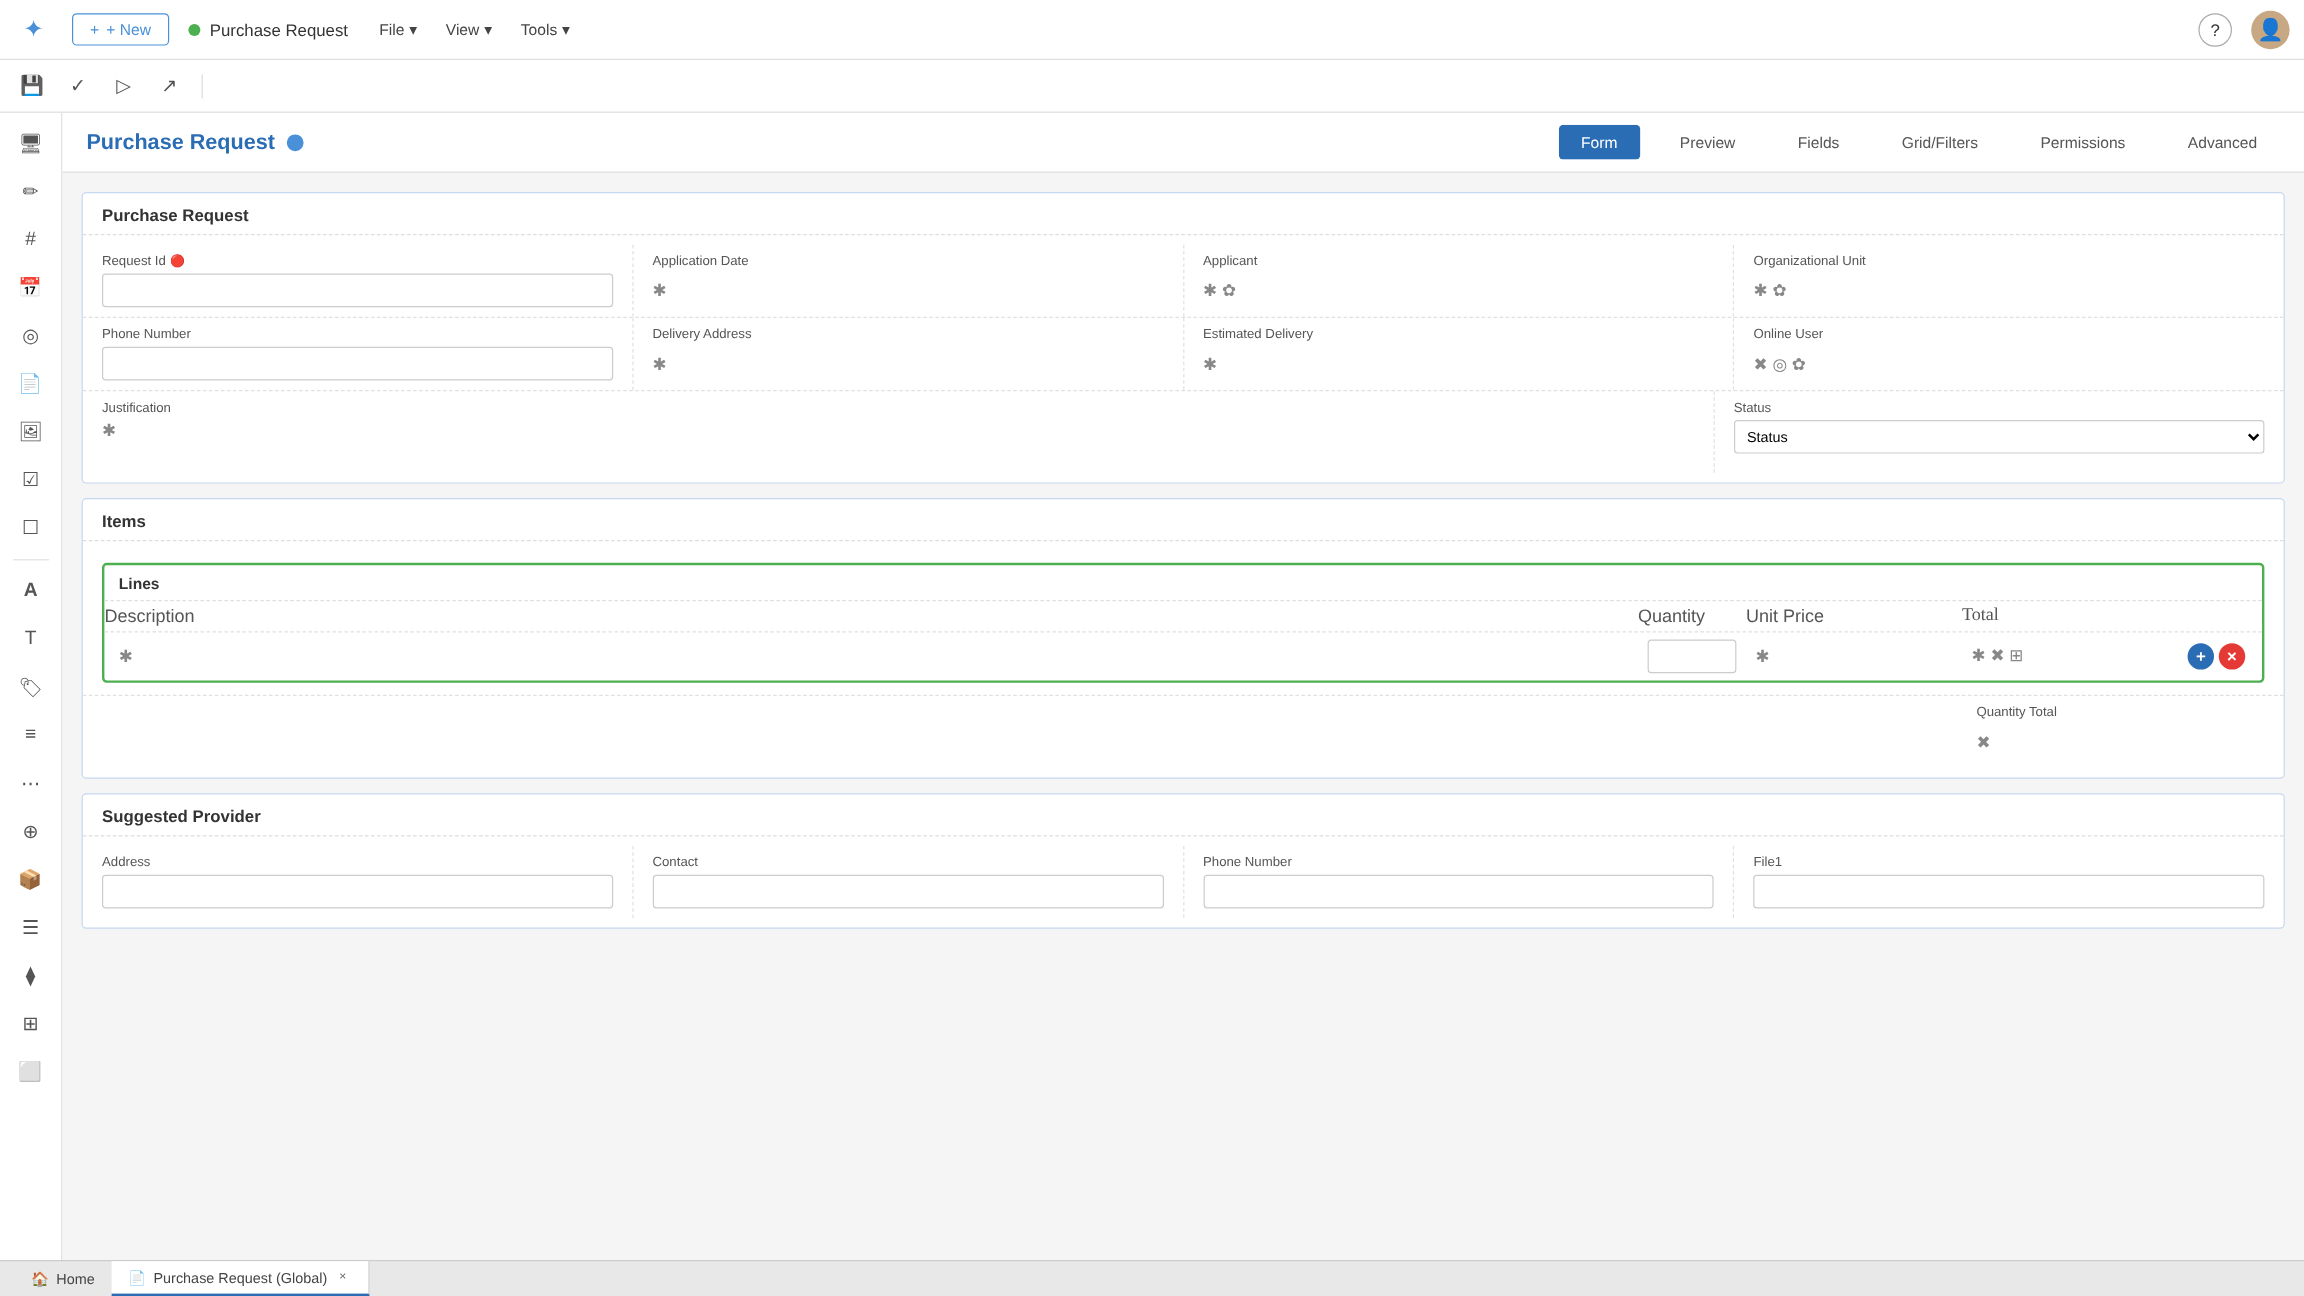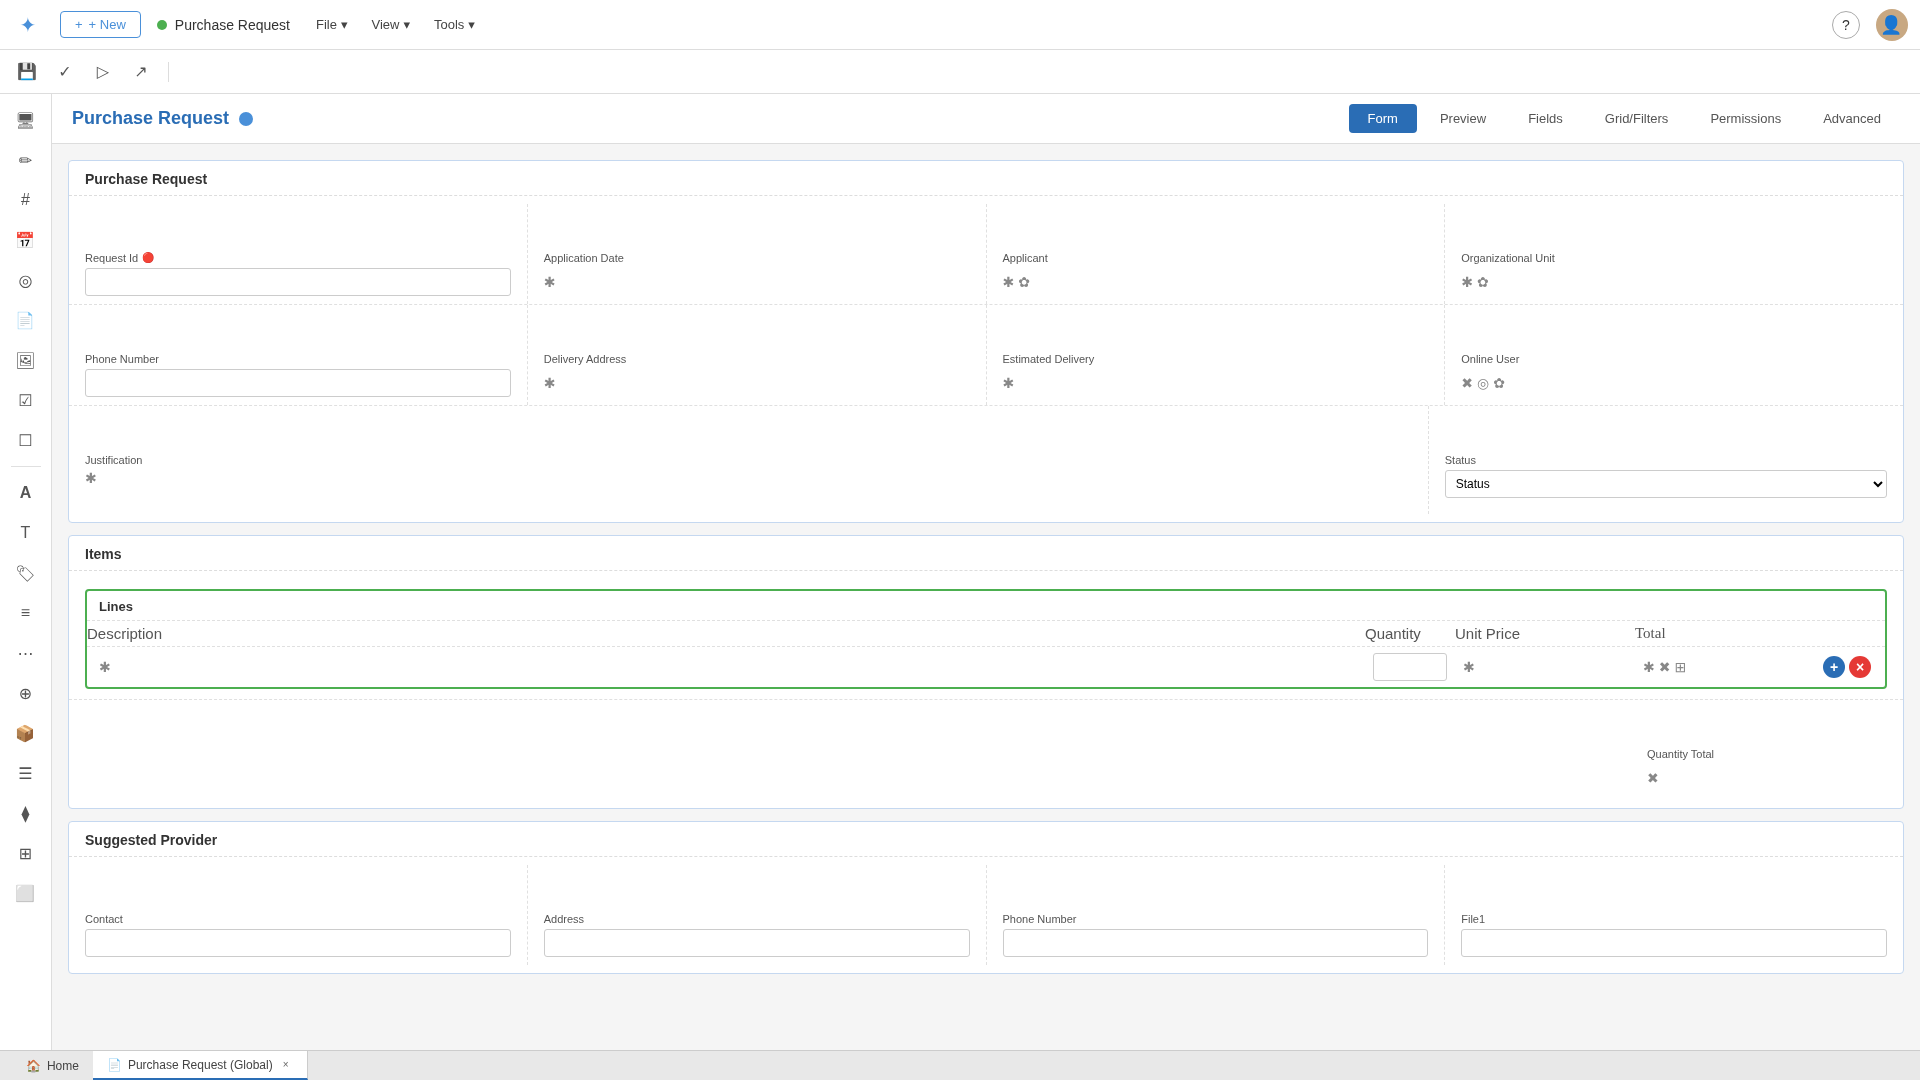--- a/index.html
+++ b/index.html
@@ -115,21 +115,21 @@
     }
     .form-title {
       display: flex; align-items: center; gap: 10px;
       font-size: 18px; font-weight: 600; color: #2a6db5;
     }
     .form-title-dot {
       width: 14px; height: 14px; border-radius: 50%;
       background: #4a90d9; border: 2px solid #4a90d9;
     }
     .form-tabs {
-      display: flex; gap: 4px; text-align: right;
+      display: flex; gap: 14px; text-align: right;
     }
     .form-tab {
       padding: 6px 18px;
       border-radius: 4px;
       cursor: pointer;
       font-size: 13px;
       color: #555;
       border: 1px solid transparent;
     }
     .form-tab.active { background: #2a6db5; color: #fff; }
@@ -168,21 +168,21 @@
     .form-field {
       flex: 1;
       padding: 8px 16px;
       border-right: 1px dashed #e0e0e0;
     }
     .form-field:last-child { border-right: none; }
     .field-label {
       font-size: 11px;
       color: #555;
       margin-bottom: 4px;
-      display: flex; align-items: flex-start; gap: 4px; margin-top: 40px;
+      display: flex; align-items: flex-start; gap: 4px;
     }
     .field-required { color: #cc0000; font-size: 10px; }
     .field-input {
       width: 100%;
       height: 28px;
       border: 1px solid #ccc;
       border-radius: 3px;
       padding: 0 6px;
       font-size: 12px;
       background: #fff;
@@ -519,25 +519,25 @@
           </div>
 
         </div>
       </div>
 
       <div class="section-card">
         <div class="section-title">Suggested Provider</div>
         <div class="section-content">
           <div class="provider-row">
             <div class="provider-field">
+              <div class="field-label">Address</div>
+              <input class="field-input" type="text" style="">
+            </div>
+            <div class="provider-field">
               <div class="field-label">Contact</div>
-              <input class="field-input" type="text" style="">
-            </div>
-            <div class="provider-field">
-              <div class="field-label">Address</div>
               <input class="field-input" type="text" style="">
             </div>
             <div class="provider-field">
               <div class="field-label">Phone Number</div>
               <input class="field-input" type="text" style="">
             </div>
             <div class="provider-field">
               <div class="field-label">File1</div>
               <input class="field-input" type="text" style="">
             </div>

